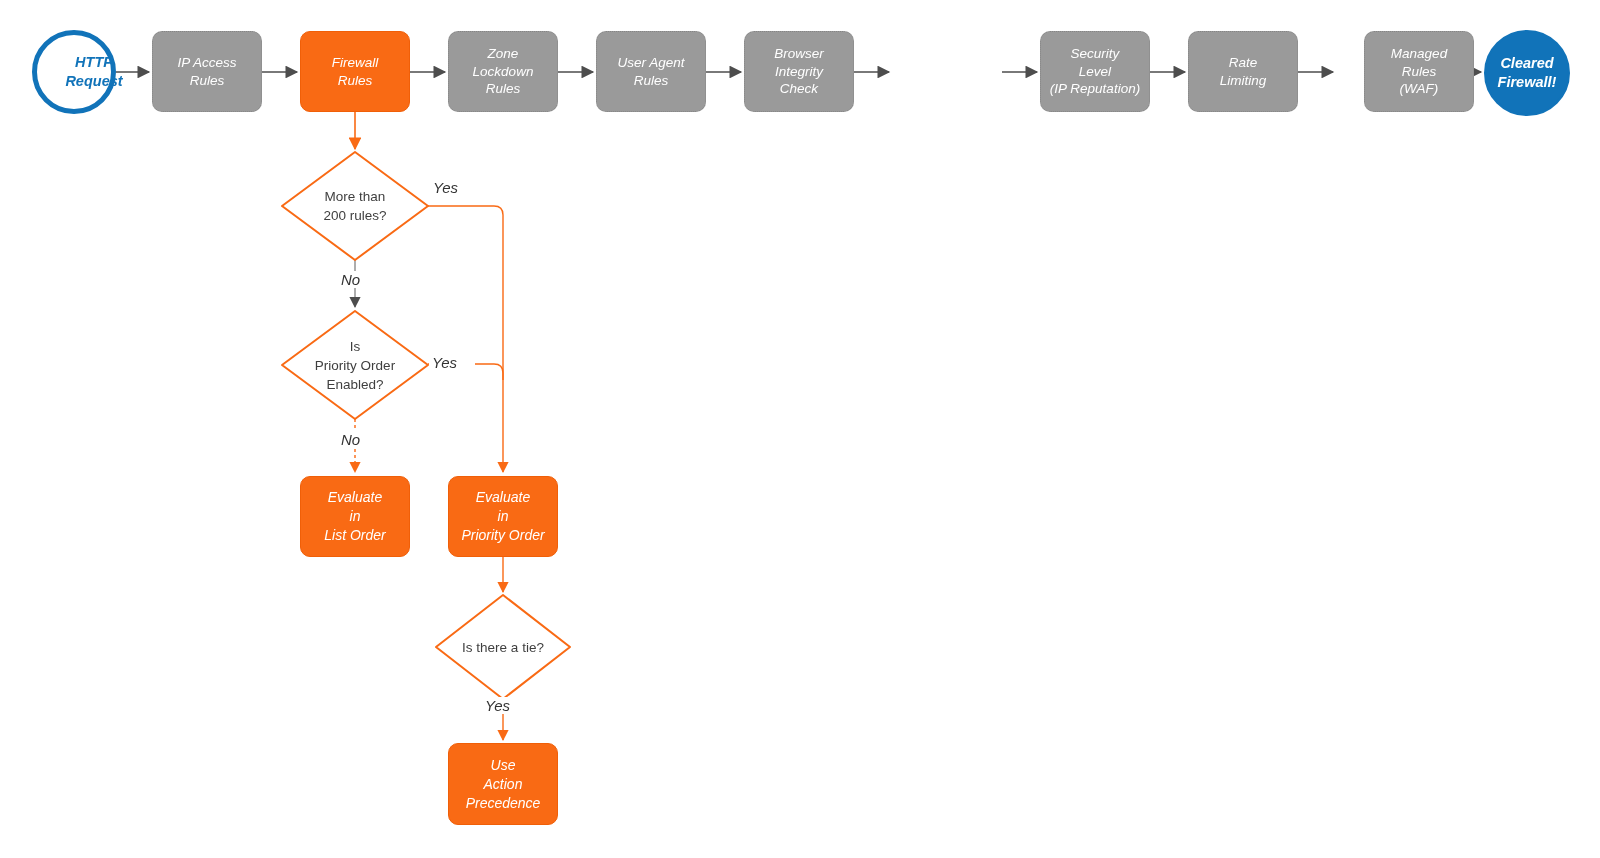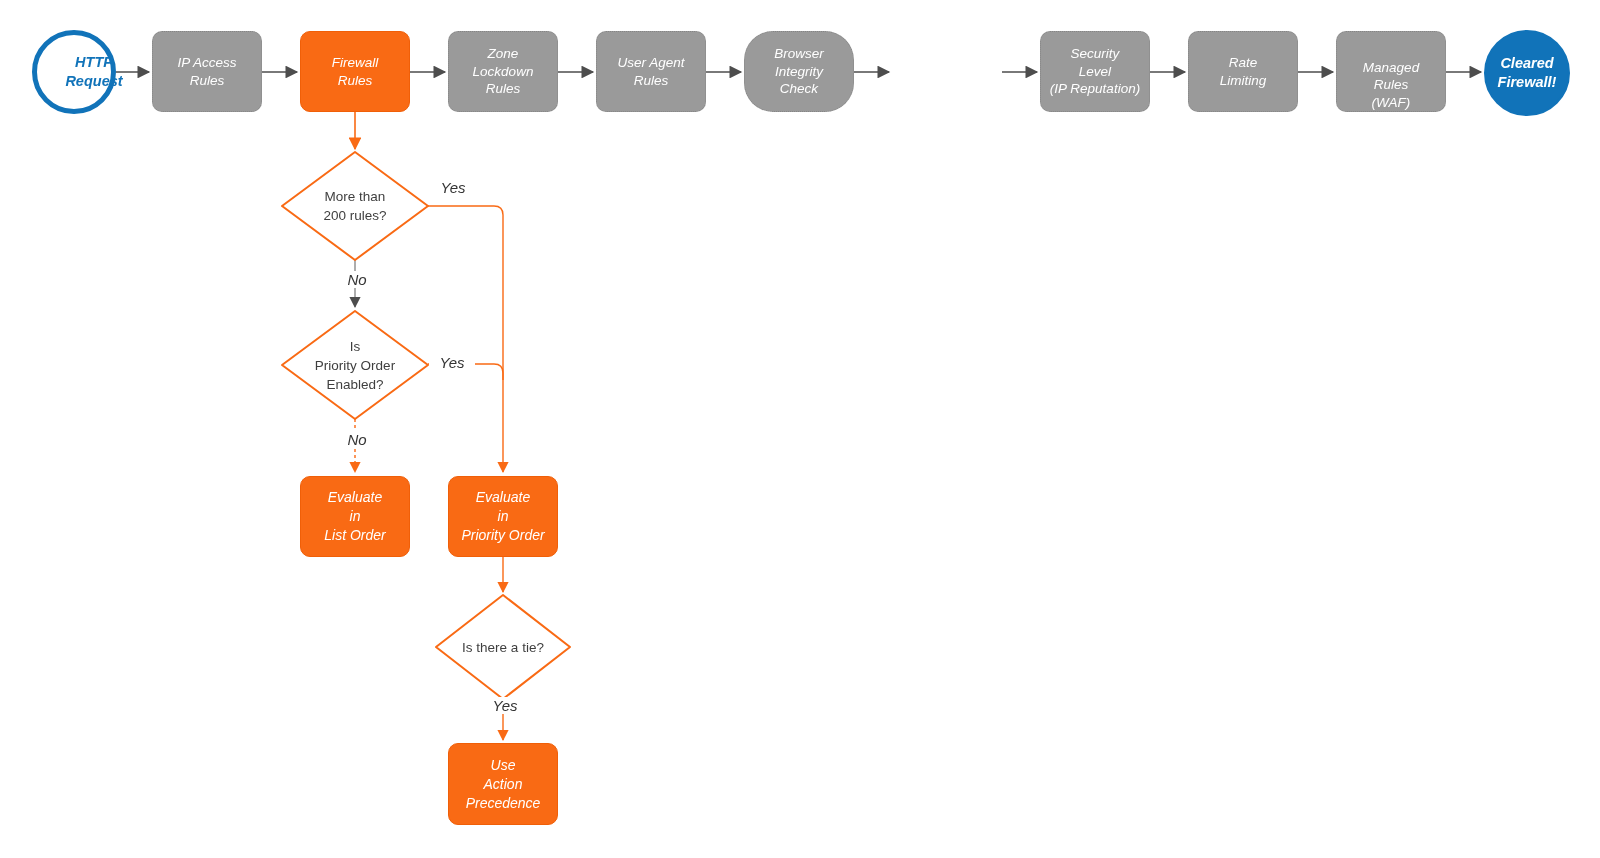--- a/index.html
+++ b/index.html
@@ -15,21 +15,21 @@
   .box .lbl{color:#ffffff;font-style:italic;font-size:13.5px;line-height:17.5px;}
   .gray{background:#9a9a9a;border:1px dotted #858585;}
   .orange{background:#f96a14;border:1px solid #f05f08;}
   .circle{width:84px;height:84px;border-radius:50%;}
   .circle .lbl{font-weight:bold;font-style:italic;font-size:14.5px;line-height:19px;}
   .start{background:#ffffff;border:5px solid #1173b9;}
   .start .lbl{color:#1173b9;margin-left:40px;}
   .end{background:#1173b9;border:2px solid #1173b9;width:86px;height:86px;}
   .end .lbl{color:#ffffff;}
   .diamond-label{color:#3f3f3f;font-size:13.5px;line-height:19px;}
-  .edge-label{position:absolute;text-align:center;font-style:italic;font-size:15px;
+  .edge-label{position:absolute;font-style:italic;font-size:15px;
               color:#333333;background:#ffffff;padding:0 3px;line-height:17px;}
 </style>
 </head>
 <body>
 
 <div id="canvas">
 
   <svg width="1600" height="858" viewBox="0 0 1600 858">
     <defs>
       <marker id="ah-gray" viewBox="0 0 10 10" refX="9" refY="5" markerWidth="9" markerHeight="8" orient="auto-start-reverse">
@@ -79,35 +79,35 @@
   </div>
   <div class="node box gray" style="left:448px;top:31px;">
     <span class="lbl">Zone
 Lockdown
 Rules</span>
   </div>
   <div class="node box gray" style="left:596px;top:31px;">
     <span class="lbl">User Agent
 Rules</span>
   </div>
-  <div class="node box gray" style="left:744px;top:31px;border-radius:29px;">
+  <div class="node box gray" style="left:744px;top:31px;">
     <span class="lbl">Browser
 Integrity
 Check</span>
   </div>
   <div class="node box gray" style="left:1040px;top:31px;">
     <span class="lbl">Security
 Level
 (IP Reputation)</span>
   </div>
   <div class="node box gray" style="left:1188px;top:31px;">
     <span class="lbl">Rate
 Limiting</span>
   </div>
-  <div class="node box gray" style="left:1336px;top:31px;align-items:flex-end;">
+  <div class="node box gray" style="left:1364px;top:31px;">
     <span class="lbl">Managed
 Rules
 (WAF)</span>
   </div>
 
   <div class="node circle end" style="left:1484px;top:30px;">
     <span class="lbl">Cleared
 Firewall!</span>
   </div>
 

